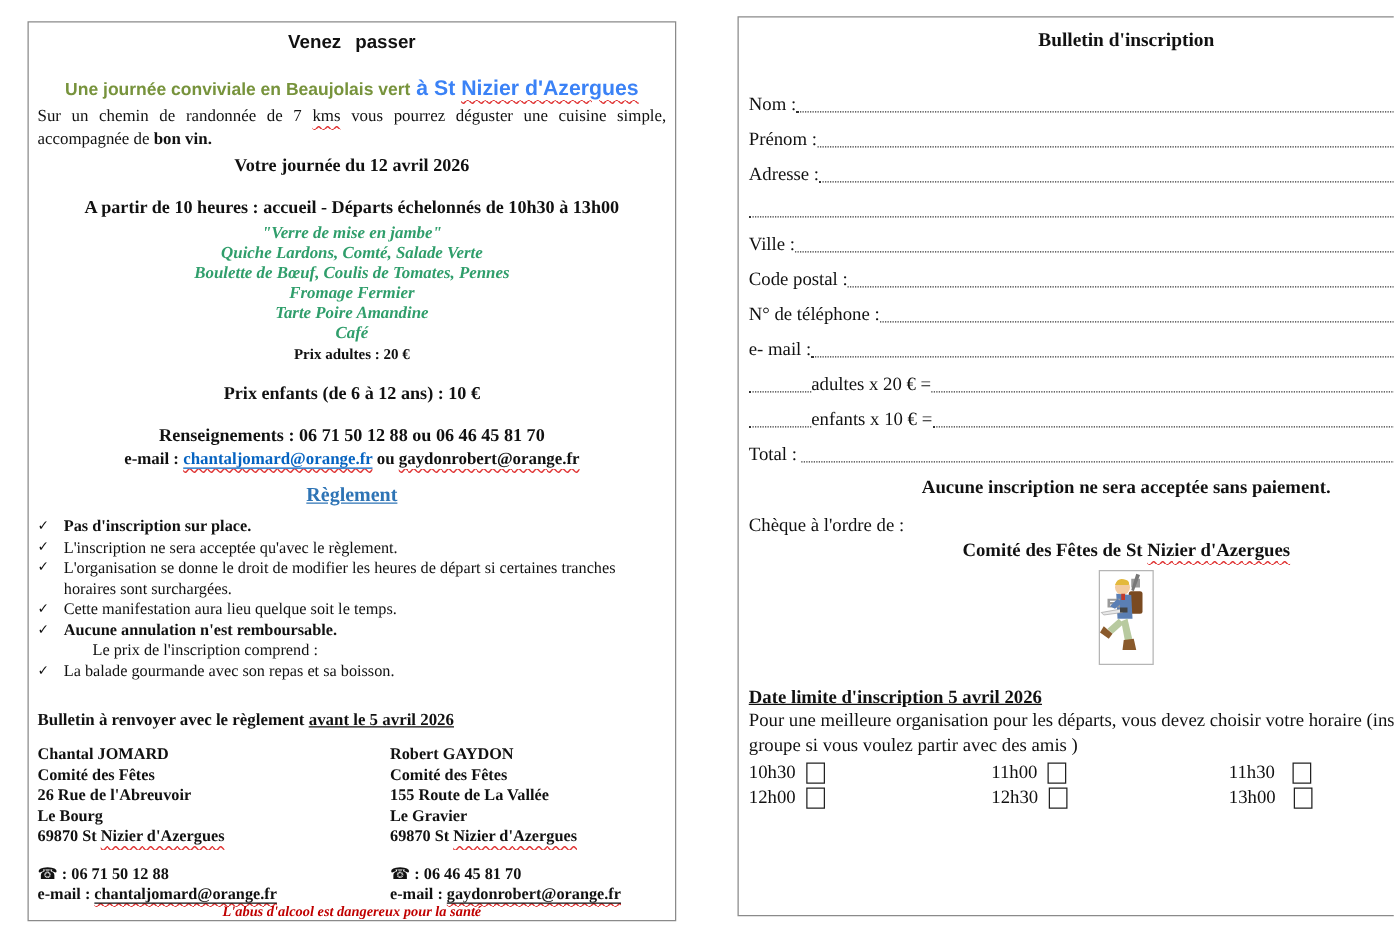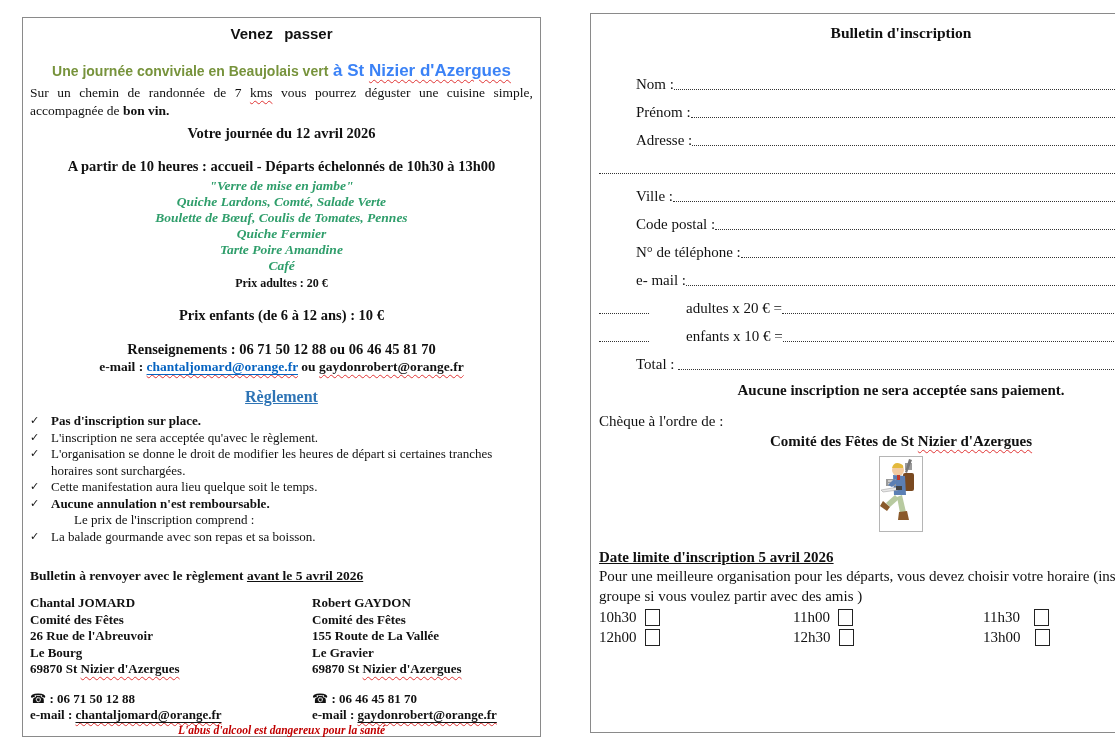--- a/index.html
+++ b/index.html
@@ -44,21 +44,21 @@
             font-size:13px;font-weight:bold;line-height:16.5px;}
   .crow2{display:grid;grid-template-columns:282px 1fr;font-size:13px;font-weight:bold;}
   .phrow{margin-top:13px;}
   .phone-glyph{font-family:"DejaVu Sans",sans-serif;}
   .warn{color:#c00000;font-style:italic;font-weight:bold;font-size:11.5px;text-align:center;margin-top:1px;}
 
   
   .p2title{font-size:15.5px;font-weight:bold;text-align:center;margin-top:2px;}
   .form{margin-top:32px;padding-right:48px;font-size:15px;}
   .frow{display:flex;align-items:flex-end;height:19px;margin-bottom:9px;}
-  .frow .lbl{white-space:pre;margin-left:37px;}
+  .frow .lbl{white-space:pre;}
   .dots{flex:1;border-bottom:1.6px dotted #333;margin-bottom:3px;}
   .lead{width:50px;flex:0 0 50px;border-bottom:1.6px dotted #333;margin-bottom:3px;}
   .euro{padding-left:2px;}
   .paiement{font-size:15px;font-weight:bold;text-align:center;margin-top:7px;}
   .cheque{font-size:15px;margin-top:14px;}
   .ordre{font-size:15px;font-weight:bold;text-align:center;margin-top:3px;}
   .imgwrap{text-align:center;margin-top:6px;}
   .imgbox{display:inline-block;width:42px;height:74px;border:1px solid #b5b5b5;background:#fff;}
   .deadline{margin-top:14px;font-size:15px;font-weight:bold;text-decoration:underline;}
   .instr{font-size:15px;line-height:20px;}
@@ -85,21 +85,21 @@
       <span>Sur un chemin de randonnée de 7 </span><span class="sq">kms</span><span> vous pourrez déguster une cuisine simple, accompagnée de </span><span class="b">bon vin.</span>
     </div>
 
     <div class="journee">Votre journée du 12 avril 2026</div>
     <div class="accueil">A partir de 10 heures : accueil - Départs échelonnés de 10h30 à 13h00</div>
 
     <div class="menu">
       <div>"Verre de mise en jambe"</div>
       <div>Quiche Lardons, Comté, Salade Verte</div>
       <div>Boulette de Bœuf, Coulis de Tomates, Pennes</div>
-      <div>Quiche Fermier</div>
+      <div>Fromage Fermier</div>
       <div>Tarte Poire Amandine</div>
       <div>Café</div>
     </div>
 
     <div class="prixA">Prix adultes : 20 €</div>
     <div class="prixE">Prix enfants (de 6 à 12 ans) : 10 €</div>
 
     <div class="rens">Renseignements : 06 71 50 12 88  ou 06 46 45 81 70</div>
     <div class="emailline">
       <span>e-mail : </span><span class="sq"><a class="link">chantaljomard@orange.fr</a></span><span> ou </span><span class="sq b">gaydonrobert@orange.fr</span>

